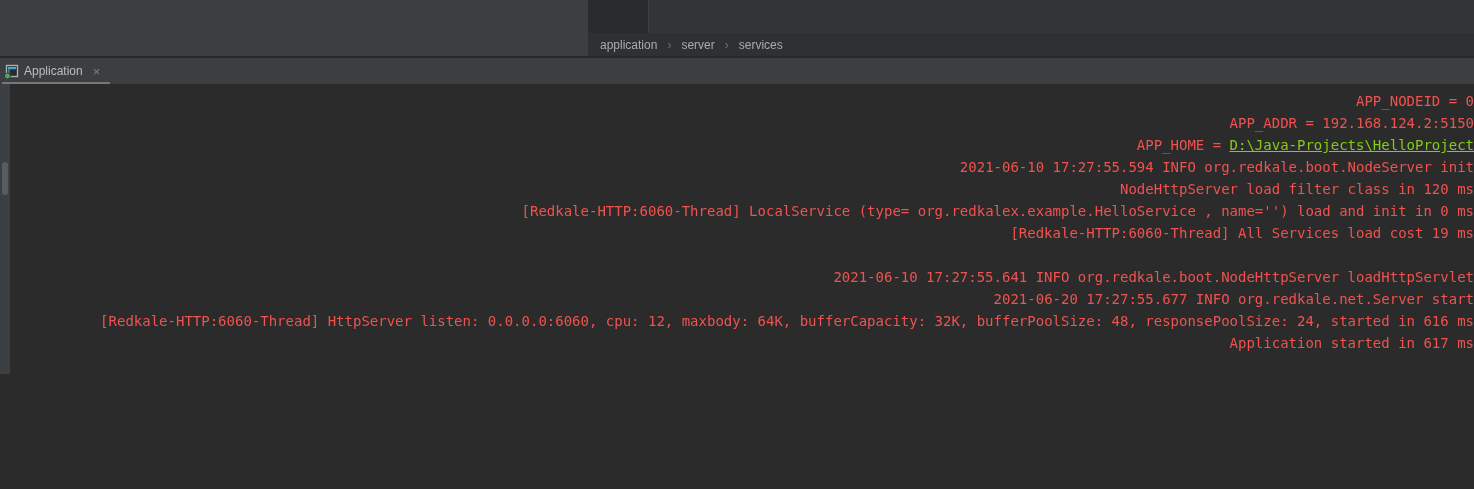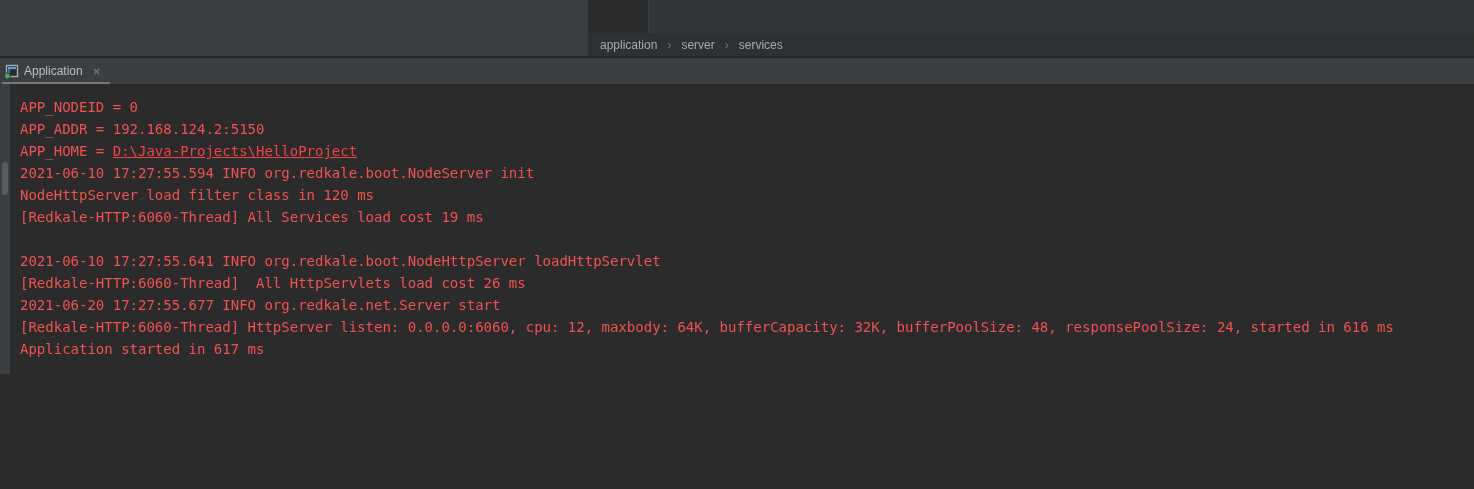--- a/index.html
+++ b/index.html
@@ -26,24 +26,24 @@
   .tab-label { font-size:12px; color:#BCBEC0; margin-right:10px; }
   .tab-close { font-size:13px; color:#7F8487; line-height:1; cursor:default; }
   .tab-underline { position:absolute; left:2px; top:24px; width:108px; height:4px;
                    background:#75787B; border-radius:1px; }
 
   
   .console { flex:1; background:#2B2B2B; display:flex; position:relative; overflow:hidden; }
   .gutter { width:10px; background:#3C3F41; position:relative; }
   .gutter-thumb { position:absolute; left:2px; top:78px; width:6px; height:33px;
                   background:#595C5F; border-radius:3px; }
-  .log { flex:1; padding:12px 0 0 10px; font-family:"DejaVu Sans Mono", monospace;
-         font-size:14px; line-height:22px; color:#F0524F; }
+  .log { flex:1; padding:6px 0 0 10px; font-family:"DejaVu Sans Mono", monospace;
+         font-size:14px; line-height:22px; color:#F0524F;text-align:right; }
   .line { white-space:pre; min-height:22px; }
-  .link { color:#ef4444; text-decoration:underline; cursor:pointer; }
+  .link { color:#84cc16; text-decoration:underline; cursor:pointer; }
 </style>
 </head>
 <body>
 
 <div class="screen">
 
   <div class="topbar">
     <div class="editor-left"></div>
     <div class="topright">
       <div class="topright-upper">
@@ -79,23 +79,23 @@
   <div class="console">
     <div class="gutter">
       <div class="gutter-thumb"></div>
     </div>
     <div class="log">
         <div class="line"><span>APP_NODEID = 0</span></div>
         <div class="line"><span>APP_ADDR = 192.168.124.2:5150</span></div>
         <div class="line"><span>APP_HOME = </span><span class="link">D:\Java-Projects\HelloProject</span></div>
         <div class="line"><span>2021-06-10 17:27:55.594 INFO org.redkale.boot.NodeServer init</span></div>
         <div class="line"><span>NodeHttpServer load filter class in 120 ms</span></div>
+        <div class="line"><span>[Redkale-HTTP:6060-Thread] LocalService (type= org.redkalex.example.HelloService , name='') load and init in 0 ms</span></div>
         <div class="line"><span>[Redkale-HTTP:6060-Thread] All Services load cost 19 ms</span></div>
         <div class="line"><span></span></div>
         <div class="line"><span>2021-06-10 17:27:55.641 INFO org.redkale.boot.NodeHttpServer loadHttpServlet</span></div>
-        <div class="line"><span>[Redkale-HTTP:6060-Thread]  All HttpServlets load cost 26 ms</span></div>
         <div class="line"><span>2021-06-20 17:27:55.677 INFO org.redkale.net.Server start</span></div>
         <div class="line"><span>[Redkale-HTTP:6060-Thread] HttpServer listen: 0.0.0.0:6060, cpu: 12, maxbody: 64K, bufferCapacity: 32K, bufferPoolSize: 48, responsePoolSize: 24, started in 616 ms</span></div>
         <div class="line"><span>Application started in 617 ms</span></div>
       </div>
   </div>
 
 </div>
 
 </body></html>

